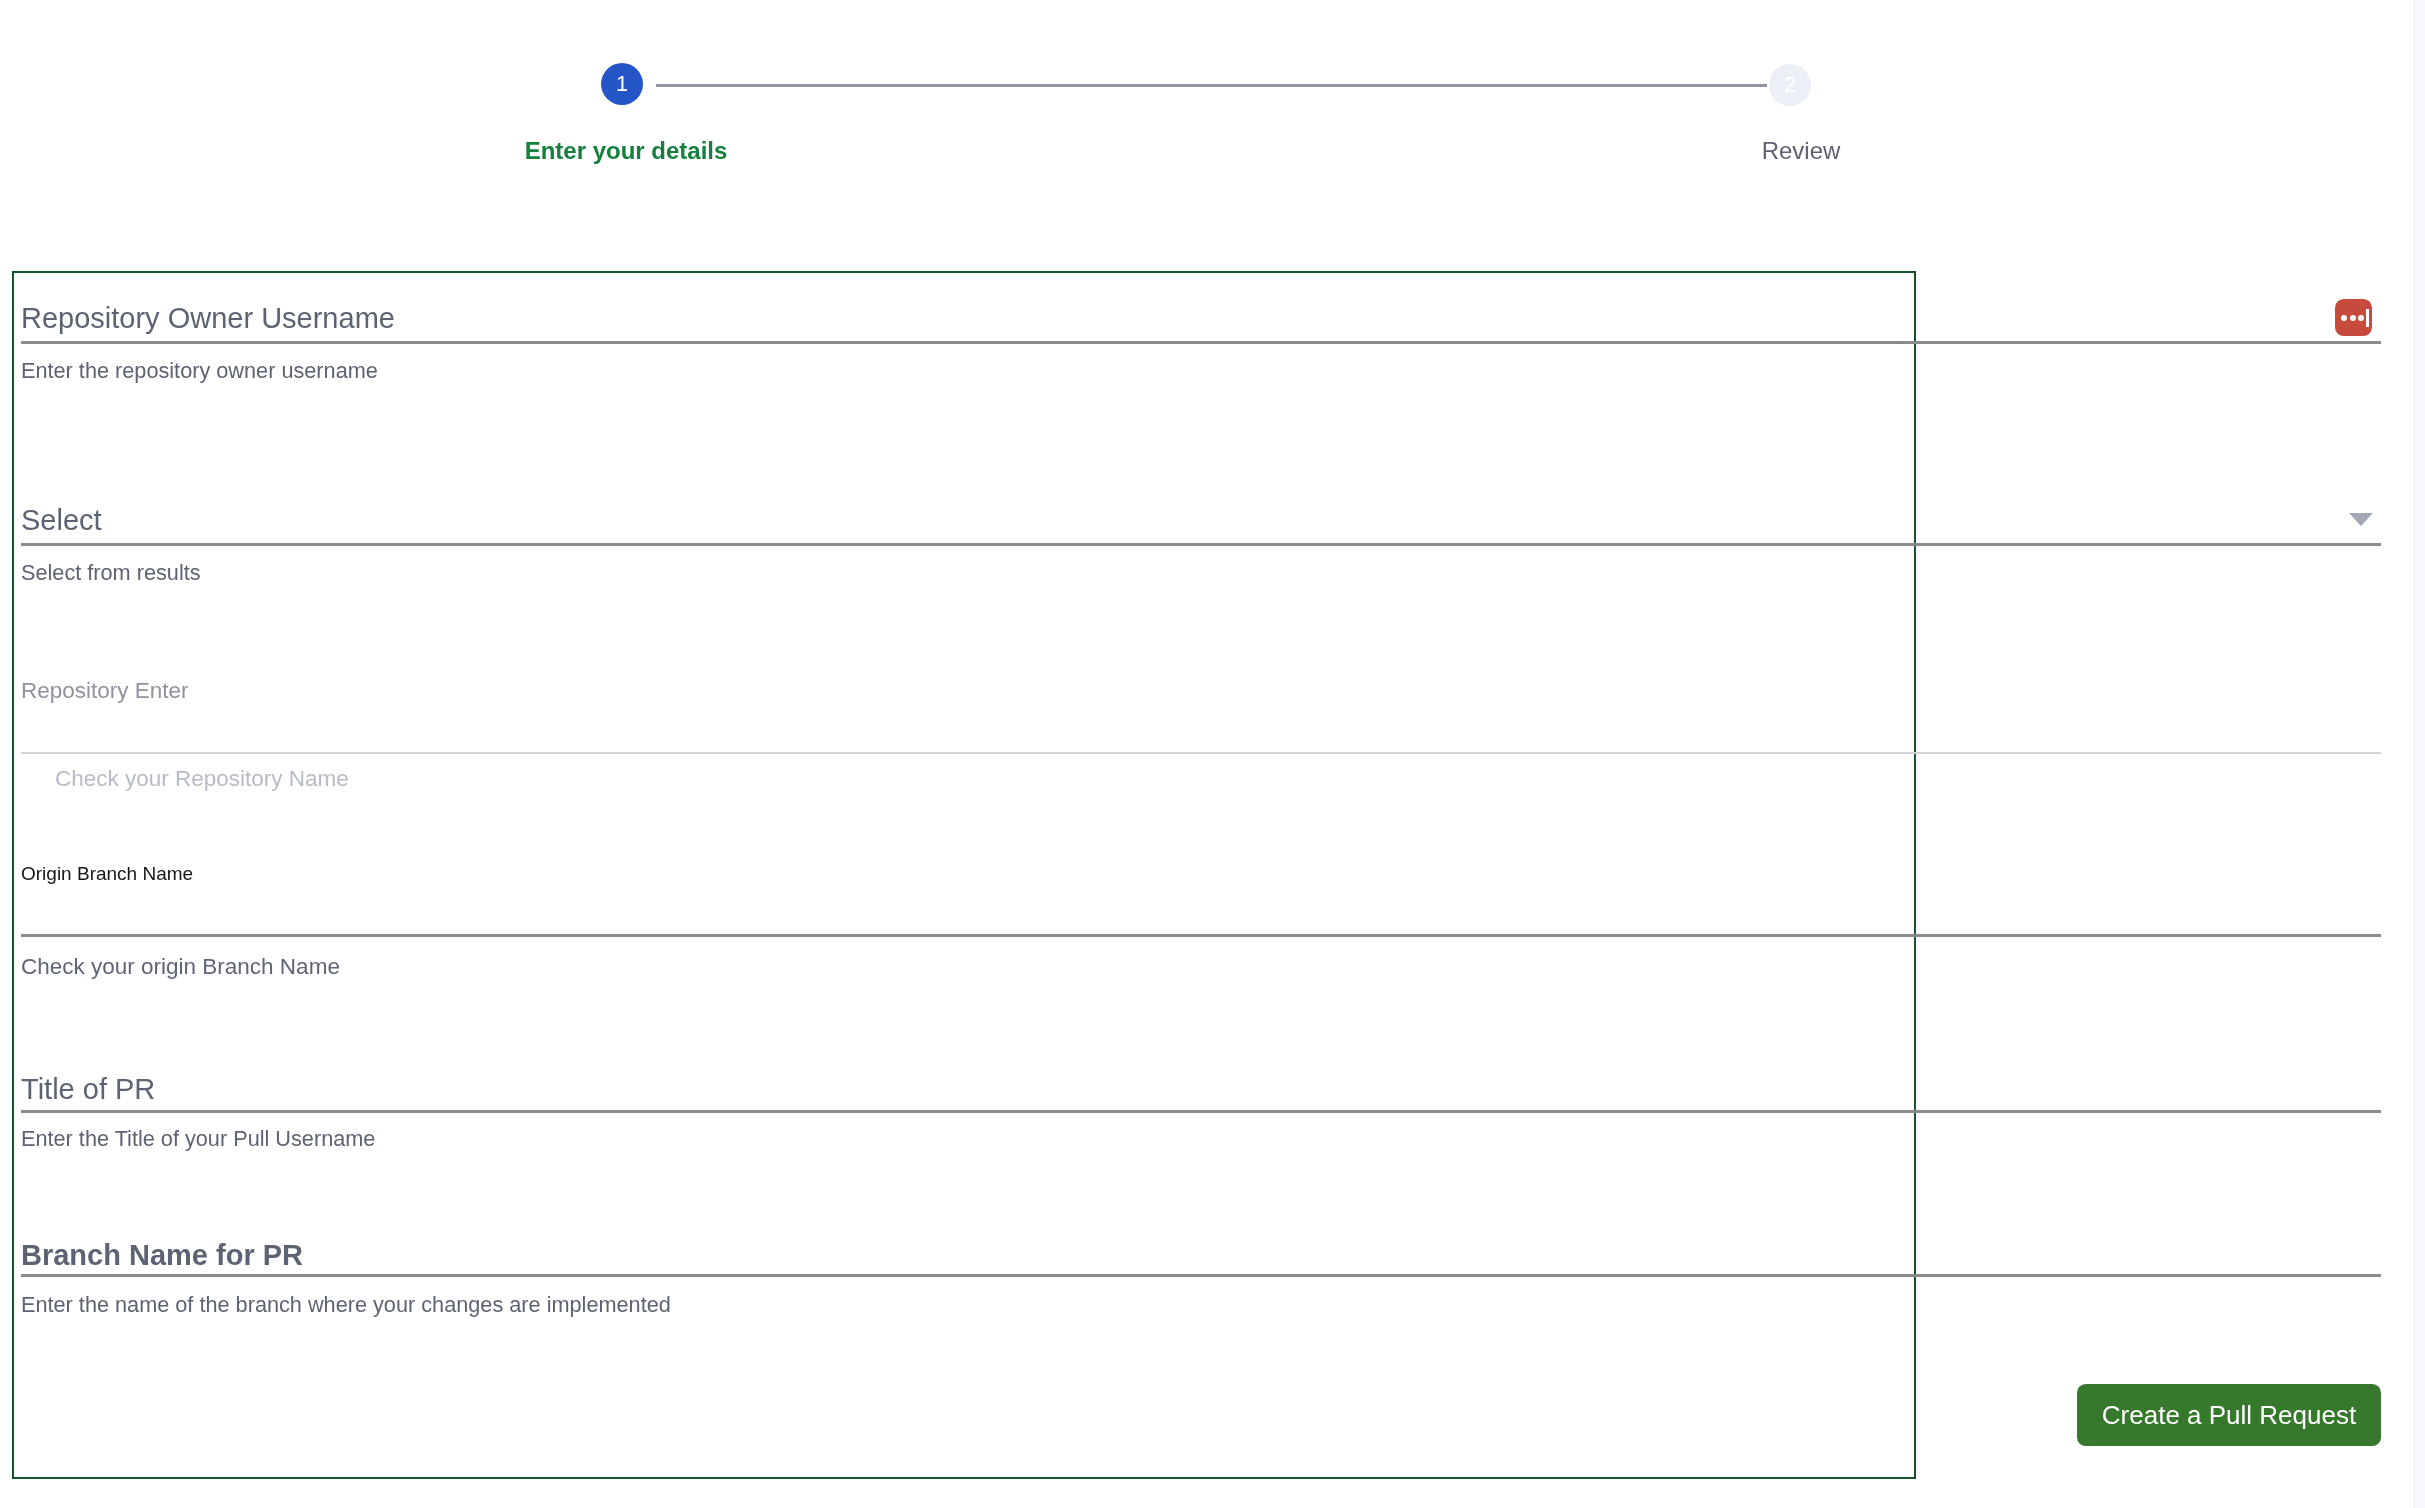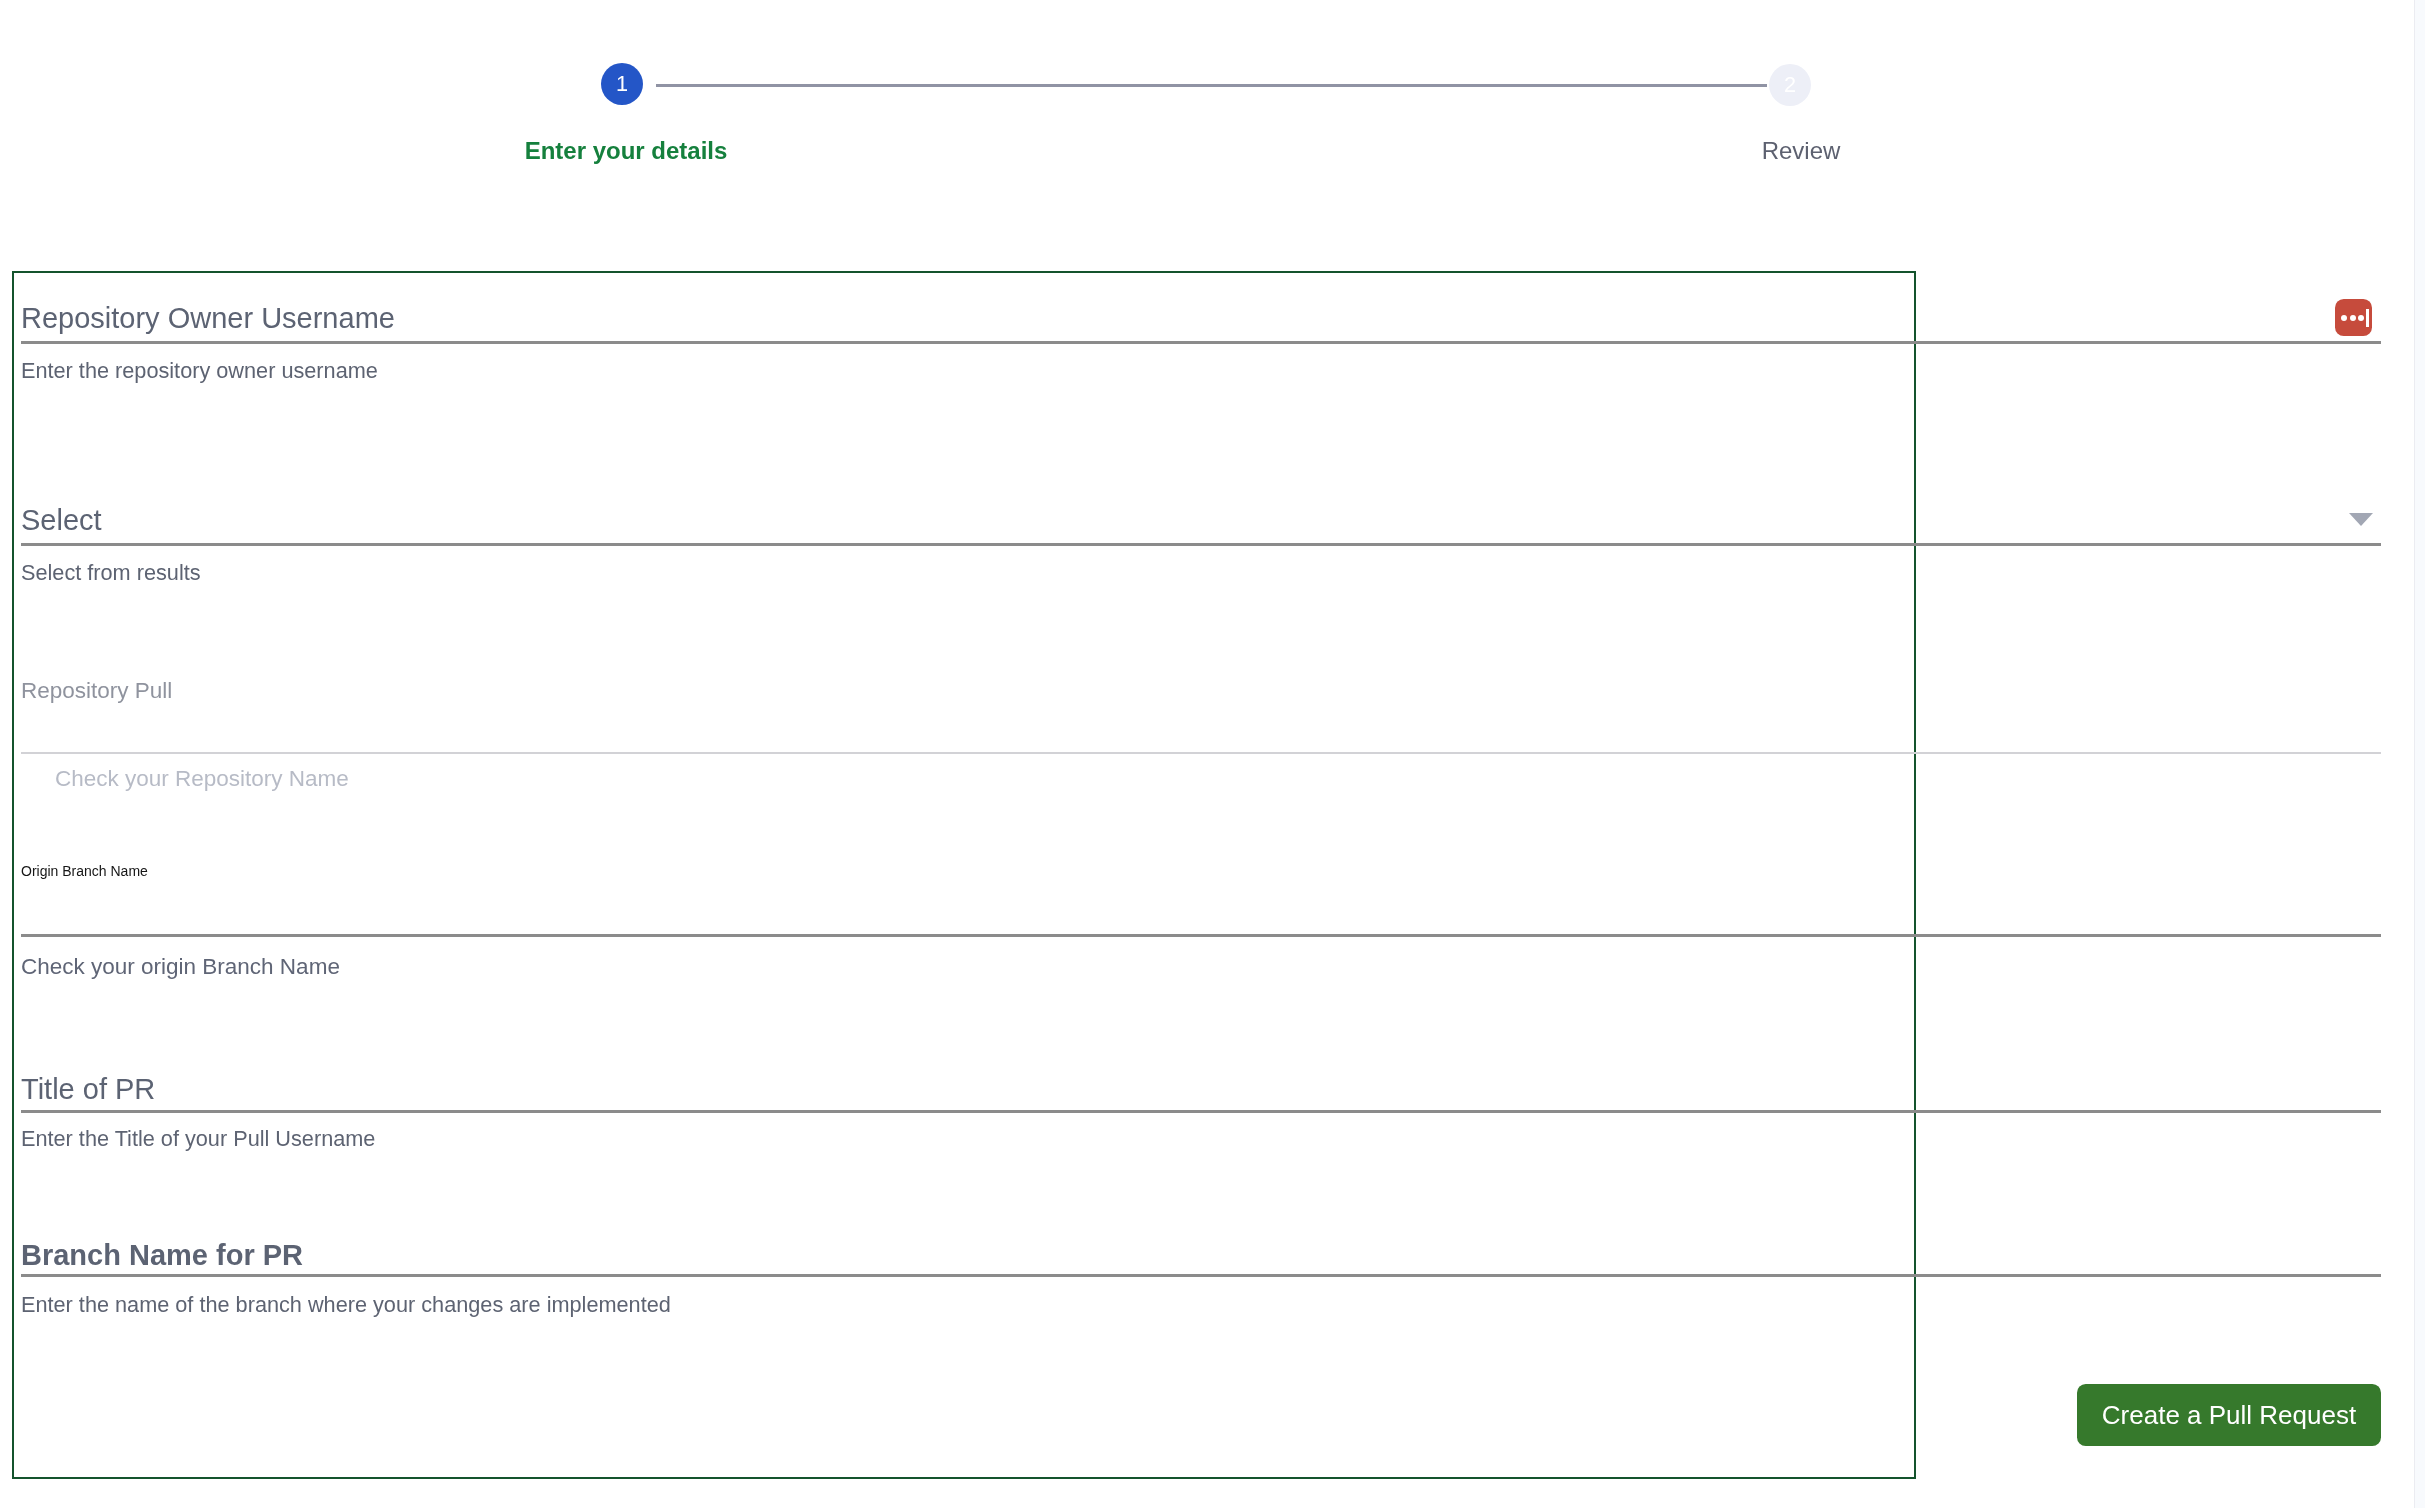--- a/index.html
+++ b/index.html
@@ -47,21 +47,21 @@
     position: absolute;
     left: 12px; top: 271px;
     width: 1904px; height: 1208px;
     border: 2px solid #14532d;
     background: #ffffff;
   }
   .form-box > * { position: absolute; }
 
   .big-label { left: 7px; font-size: 29px; color: #5c6373; white-space: nowrap; }
   .small-label { left: 7px; font-size: 22.5px; color: #8f939e; white-space: nowrap; }
-  .black-label { left: 7px; font-size: 14px; color: #161616; white-space: nowrap; }
+  .black-label { left: 7px; font-size: 19px; color: #161616; white-space: nowrap; }
   .helper { left: 7px; font-size: 21.7px; color: #5d6372; white-space: nowrap; }
   .helper.faded { font-size: 22.5px; color: #b7bbc6; }
   .underline { left: 7px; width: 2360px; height: 2.6px; background: #8b8b8b; }
   .underline.light { height: 1.7px; background: #d2d2d6; }
 
   .input-area { left: 7px; width: 2360px; background: transparent; cursor: text; }
 
   
   .f1-area { top: 21.7px; height: 52px; }
   .f1-label { top: 29px; }
@@ -173,21 +173,21 @@
     <div class="underline f1-line"></div>
     <div class="helper f1-help">Enter the repository owner username</div>
 
     <div class="input-area f2-area"></div>
     <div class="big-label f2-label">Select</div>
     <div class="caret-down-icon"></div>
     <div class="underline f2-line"></div>
     <div class="helper f2-help">Select from results</div>
 
     <div class="input-area f3-area"></div>
-    <div class="small-label f3-label">Repository Pull</div>
+    <div class="small-label f3-label">Repository Enter</div>
     <div class="underline light f3-line"></div>
     <div class="helper faded f3-help">Check your Repository Name</div>
 
     <div class="input-area f4-area"></div>
     <div class="black-label f4-label">Origin Branch Name</div>
     <div class="underline f4-line"></div>
     <div class="helper f4-help">Check your origin Branch Name</div>
 
     <div class="input-area f5-area"></div>
     <div class="big-label f5-label">Title of PR</div>

